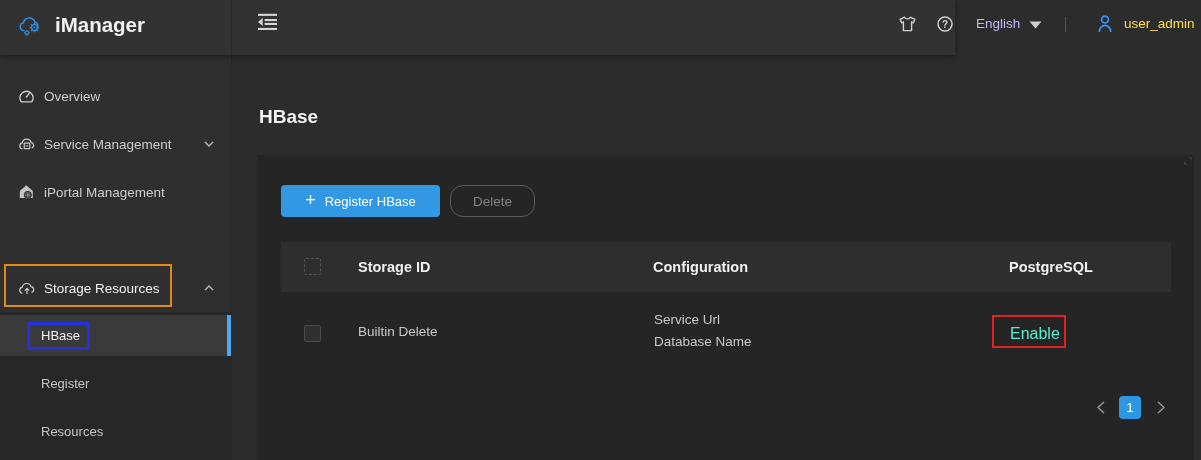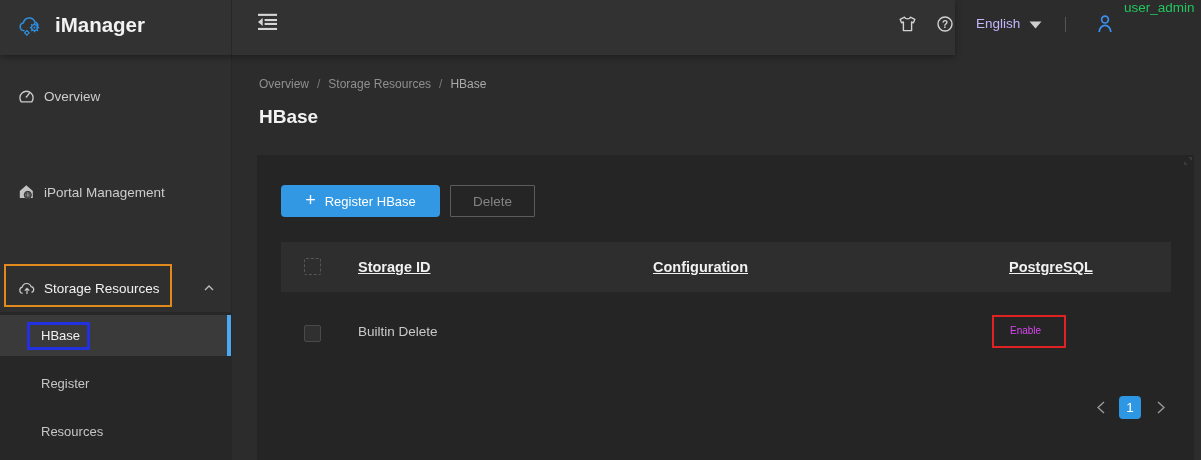--- a/index.html
+++ b/index.html
@@ -38,35 +38,35 @@
 #crumb .sep { margin:0 8px; color:#7a7a7a; }
 #crumb .cur { color:#aaaaaa; }
 #title { position:absolute; left:26px; top:51px; font-size:19px; font-weight:bold; color:#f2f2f2; }
 #panel { position:absolute; left:24px; top:100px; width:937px; height:305px; background:#252525; }
 
 .btn-blue { position:absolute; left:24px; top:30px; width:159px; height:32px;
   background:#3398e4; border-radius:4px; color:#fff; font-size:13px;
   display:flex; align-items:center; justify-content:center; }
 .btn-blue .plus { font-size:18px; font-weight:400; margin-right:9px; position:relative; top:-1px; }
 .btn-gray { position:absolute; left:193px; top:30px; width:85px; height:32px;
-  border:1px solid #5c5c5c; border-radius:1px; color:#848484; font-size:13.5px;
+  border:1px solid #5c5c5c; border-radius:13px; color:#848484; font-size:13.5px;
   display:flex; align-items:center; justify-content:center; }
 
 #table { position:absolute; left:24px; top:87px; width:890px; }
 #thead { position:absolute; left:0; top:0; width:890px; height:50px; background:#2e2e2e; }
 .th { position:absolute; top:50%; transform:translateY(-50%); font-weight:bold;
-  color:#f0f0f0; font-size:14.5px;text-decoration:underline; }
+  color:#f0f0f0; font-size:14.5px; }
 .cb { position:absolute; width:17px; height:17px; border:1px dashed #565656;
   border-radius:2px; background:transparent; }
 #row { position:absolute; left:0; top:50px; width:890px; height:79px; }
 .td { position:absolute; color:#c9c9c9; font-size:13.5px; }
 
 #enable-box { position:absolute; left:711px; top:23px; width:74px; height:33px;
   border:2px solid #e02222; }
-#enable { position:absolute; left:16px; top:8px; color:#d946ef; font-size:10px; }
+#enable { position:absolute; left:16px; top:8px; color:#5eead4; font-size:16px; }
 
 #pager { position:absolute; left:0; top:154px; width:890px; height:23px; }
 #page1 { position:absolute; left:838px; top:0; width:22px; height:23px; background:#2e97e3;
   border-radius:4px; color:#fff; font-size:13.5px; text-align:center; line-height:23px; }
 .pchev { position:absolute; top:0; }
 
 svg { display:block; }
 </style>
 </head>
 <body>
@@ -117,39 +117,50 @@
     <div class="abs" style="left:976px;top:16px;font-size:13.5px;color:#c4b5fd">English</div>
     <svg class="abs" style="left:1029px;top:21px" width="13" height="8" viewBox="0 0 13 8">
       <path d="M0.5,0.5 L12.5,0.5 L6.5,7.5 Z" fill="#cfcfcf"></path>
     </svg>
     <div class="abs" style="left:1065px;top:17px;width:1px;height:15px;background:#555555"></div>
 
     <svg class="abs" style="left:1098px;top:15px" width="14" height="18" viewBox="0 0 14 18">
       <circle cx="7" cy="4.6" r="3.4" fill="none" stroke="#3c8ef0" stroke-width="1.7"></circle>
       <path d="M1.2,17 a5.8,6.6 0 0 1 11.6,0" fill="none" stroke="#3c8ef0" stroke-width="1.7"></path>
     </svg>
-    <div class="abs" style="left:1124px;top:0;font-size:13.5px;color:#22c55e">user_admin</div>
+    <div class="abs" style="left:1124px;top:16px;font-size:13.5px;color:#fde047">user_admin</div>
   </div>
 
   <div id="sidebar">
 
     <div id="submenu"></div>
     <div id="active-item">
         <div id="active-bar"></div>
       </div>
 
     <div class="mitem" style="top:17px">
       <svg class="micon" width="15" height="14" viewBox="0 0 15 14">
         <path d="M2.2,12.8 a6.6,6.6 0 1 1 10.6,0 Z" fill="none" stroke="#cccccc" stroke-width="1.3" stroke-linejoin="round"></path>
         <line x1="7.5" y1="7.8" x2="10.6" y2="4" stroke="#cccccc" stroke-width="1.3"></line>
         <circle cx="7.5" cy="7.8" r="0.9" fill="#cccccc"></circle>
       </svg>
       <span class="lbl">Overview</span>
     </div>
 
+    <div class="mitem" style="top:65px">
+      <svg class="micon" width="16" height="13" viewBox="0 0 16 13">
+        <path d="M3.6,11.5 a3.1,3.1 0 0 1 -0.4,-6.1 a4.6,4.6 0 0 1 8.9,-0.5 a2.9,2.9 0 0 1 0.6,5.6" fill="none" stroke="#cccccc" stroke-width="1.2"></path>
+        <rect x="5.2" y="5.6" width="5.6" height="5.6" rx="0.6" fill="none" stroke="#cccccc" stroke-width="1.2"></rect>
+        <line x1="6.6" y1="8.4" x2="9.4" y2="8.4" stroke="#cccccc" stroke-width="1"></line>
+      </svg>
+      <span class="lbl">Service Management</span>
+      <svg class="chev" width="10" height="6" viewBox="0 0 10 6">
+          <path d="M1,1 L5,5 L9,1" fill="none" stroke="#bbbbbb" stroke-width="1.4"></path>
+        </svg>
+    </div>
 
     <div class="mitem" style="top:113px">
       <svg class="micon" width="15" height="15" viewBox="0 0 15 15">
         <path d="M0.8,6.4 L7.3,0.8 L13.8,6.4 L13.8,13.6 L0.8,13.6 Z" fill="#c3c3c3"></path>
         <circle cx="8.8" cy="10.4" r="3.6" fill="#c3c3c3" stroke="#2f2f2f" stroke-width="1"></circle>
         <circle cx="8.8" cy="10.4" r="3.1" fill="none" stroke="#2f2f2f" stroke-width="0.7"></circle>
         <ellipse cx="8.8" cy="10.4" rx="1.5" ry="3.1" fill="none" stroke="#2f2f2f" stroke-width="0.7"></ellipse>
         <line x1="5.7" y1="10.4" x2="11.9" y2="10.4" stroke="#2f2f2f" stroke-width="0.7"></line>
         <line x1="6" y1="8.9" x2="11.6" y2="8.9" stroke="#2f2f2f" stroke-width="0.6"></line>
         <line x1="6" y1="11.9" x2="11.6" y2="11.9" stroke="#2f2f2f" stroke-width="0.6"></line>
@@ -171,21 +182,20 @@
 
     <div class="subitem" style="top:273px;color:#f0f0f0">HBase</div>
     <div class="subitem" style="top:321px">Register</div>
     <div class="subitem" style="top:369px">Resources</div>
 
     <div id="orange-box"></div>
     <div id="blue-box"></div>
   </div>
 
   <div id="content">
-    <div id="crumb">Overview<span class="sep">/</span>Storage Resources<span class="sep">/</span><span class="cur">HBase</span></div>
     <div id="title">HBase</div>
 
     <div id="panel">
 
       <svg class="abs" style="right:2px;top:2px" width="8" height="8" viewBox="0 0 10 10">
         <path d="M6,1 L9,1 L9,4 M4,9 L1,9 L1,6" fill="none" stroke="#454545" stroke-width="1.4"></path>
       </svg>
 
       <div class="btn-blue"><span class="plus">+</span>Register HBase</div>
       <div class="btn-gray">Delete</div>
@@ -193,20 +203,21 @@
       <div id="table">
         <div id="thead">
           <div class="cb" style="left:23px;top:16px"></div>
           <div class="th" style="left:77px">Storage ID</div>
           <div class="th" style="left:372px">Configuration</div>
           <div class="th" style="left:728px">PostgreSQL</div>
         </div>
         <div id="row">
           <div class="cb" style="left:23px;top:33px;background:#303030;border-style:solid;border-color:#4a4a4a"></div>
           <div class="td" style="left:77px;top:32px">Builtin Delete</div>
+          <div class="td" style="left:373px;top:17px;line-height:22px">Service Url<br>Database Name</div>
           <div id="enable-box">
               <div id="enable">Enable</div>
             </div>
         </div>
         <div id="pager">
           <svg class="pchev" style="left:816px;position:absolute;top:5px" width="8" height="13" viewBox="0 0 8 13">
               <path d="M7,1 L1,6.5 L7,12" fill="none" stroke="#9a9a9a" stroke-width="1.4"></path>
             </svg>
           <div id="page1">1</div>
           <svg class="pchev" style="left:876px;position:absolute;top:5px" width="8" height="13" viewBox="0 0 8 13">

